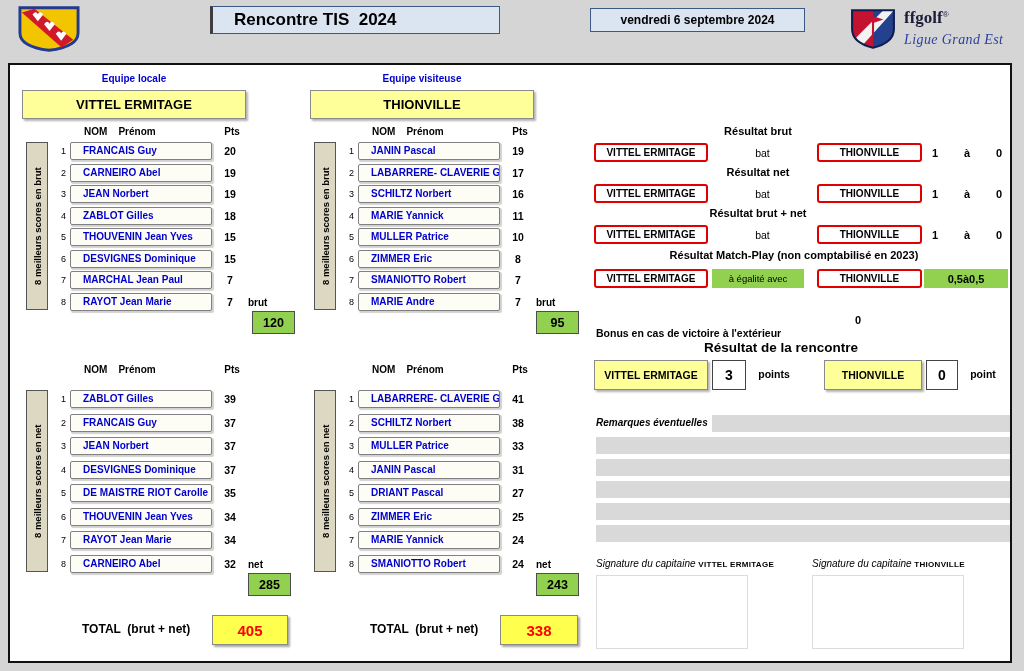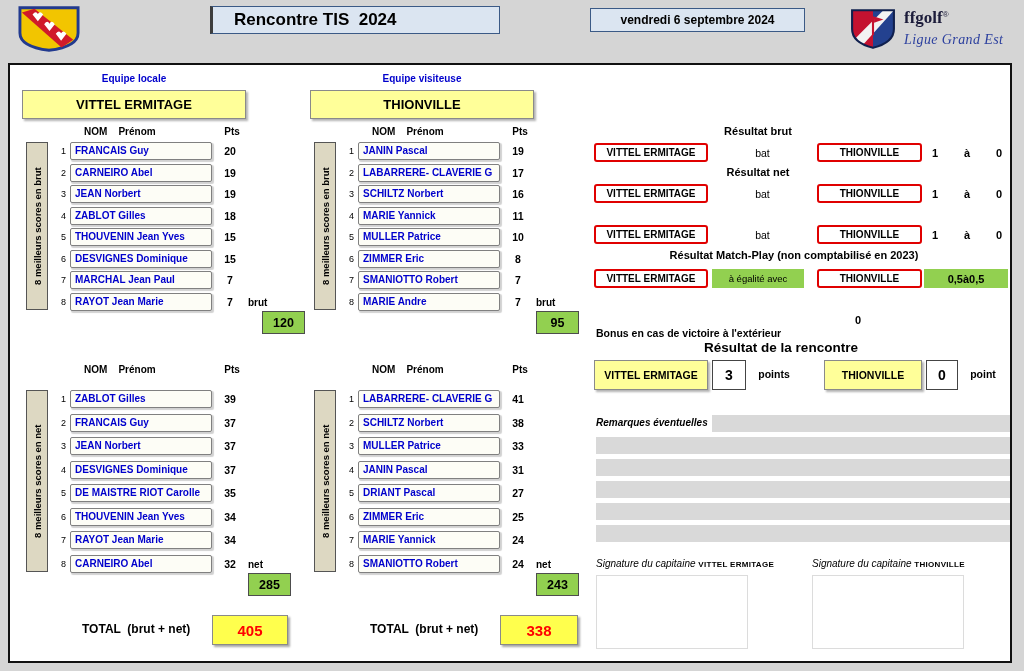--- a/index.html
+++ b/index.html
@@ -38,21 +38,21 @@
     display:flex;align-items:center;justify-content:center;
     writing-mode:vertical-rl;transform:rotate(180deg);font-size:9.5px;font-weight:bold;white-space:nowrap;}
 
   .rows{display:flex;flex-direction:column;width:196px;}
   .rows-brut{gap:3.5px;}
   .rows-net{gap:5.5px;}
   .prow{display:flex;align-items:center;height:18px;}
   .rnum{width:12px;text-align:right;font-size:9px;}
   .ncell{margin-left:4px;width:142px;height:18px;box-sizing:border-box;background:#fdfdf6;
     border:1px solid #808080;border-radius:2px;box-shadow:1.5px 1.5px 1px rgba(0,0,0,.18);
-    color:var(--name_blue,#0000cc);font-weight:bold;font-size:10px;line-height:16px;padding-left:4px;
+    color:var(--name_blue,#0000cc);font-weight:bold;font-size:10px;line-height:16px;padding-left:12px;
     white-space:nowrap;overflow:hidden;}
   .pval{width:36px;text-align:center;font-weight:bold;font-size:10.5px;}
 
   .mini-label{width:43px;text-align:left;font-size:10px;font-weight:bold;}
   .green-box{width:43px;height:23px;box-sizing:border-box;background:var(--green,#92d050);border:1px solid #4d4d4d;
     display:flex;align-items:center;justify-content:center;font-weight:bold;font-size:12.5px;}
 
   .total-label{font-weight:bold;font-size:12px;white-space:pre;}
   .total-box{height:30px;box-sizing:border-box;background:var(--total_yellow,#ffff4d);border:1px solid #8a8a8a;
     box-shadow:2px 2px 2px rgba(0,0,0,.35);display:flex;align-items:center;justify-content:center;
@@ -318,21 +318,21 @@
     <span class="pval">24</span>
   </div>
         <div class="prow">
     <span class="rnum">8</span>
     <span class="ncell">SMANIOTTO Robert</span>
     <span class="pval">24</span>
   </div>
       </div>
 
     <div class="mini-label" style="left:238px;top:232px;">brut</div>
-    <div class="green-box" style="left:252px;top:246px;">120</div>
+    <div class="green-box" style="left:242px;top:246px;">120</div>
     <div class="mini-label" style="left:526px;top:232px;">brut</div>
     <div class="green-box" style="left:526px;top:246px;">95</div>
     <div class="mini-label" style="left:238px;top:494px;">net</div>
     <div class="green-box" style="left:238px;top:508px;">285</div>
     <div class="mini-label" style="left:526px;top:494px;">net</div>
     <div class="green-box" style="left:526px;top:508px;">243</div>
 
     <div class="total-label" style="left:72px;top:557px;">TOTAL  (brut + net)</div>
     <div class="total-box" style="left:202px;top:550px;width:76px;">405</div>
     <div class="total-label" style="left:360px;top:557px;">TOTAL  (brut + net)</div>
@@ -351,20 +351,21 @@
     <div class="res-title" style="left:584px;top:101px;width:328px;">Résultat net</div>
     <div class="rbox" style="left:584px;top:119px;width:114px;">VITTEL ERMITAGE</div>
     <div class="connector" style="left:698px;top:119px;width:109px;">bat</div>
     <div class="rbox" style="left:807px;top:119px;width:105px;">THIONVILLE</div>
     <div class="score" style="left:922px;top:119px;width:70px;">
       <span>1</span>
       <span>à</span>
       <span>0</span>
     </div>
 
+    <div class="res-title" style="left:584px;top:142px;width:328px;">Résultat brut + net</div>
     <div class="rbox" style="left:584px;top:160px;width:114px;">VITTEL ERMITAGE</div>
     <div class="connector" style="left:698px;top:160px;width:109px;">bat</div>
     <div class="rbox" style="left:807px;top:160px;width:105px;">THIONVILLE</div>
     <div class="score" style="left:922px;top:160px;width:70px;">
       <span>1</span>
       <span>à</span>
       <span>0</span>
     </div>
 
     <div class="res-title" style="left:584px;top:184px;width:400px;">Résultat Match-Play (non comptabilisé en 2023)</div>

